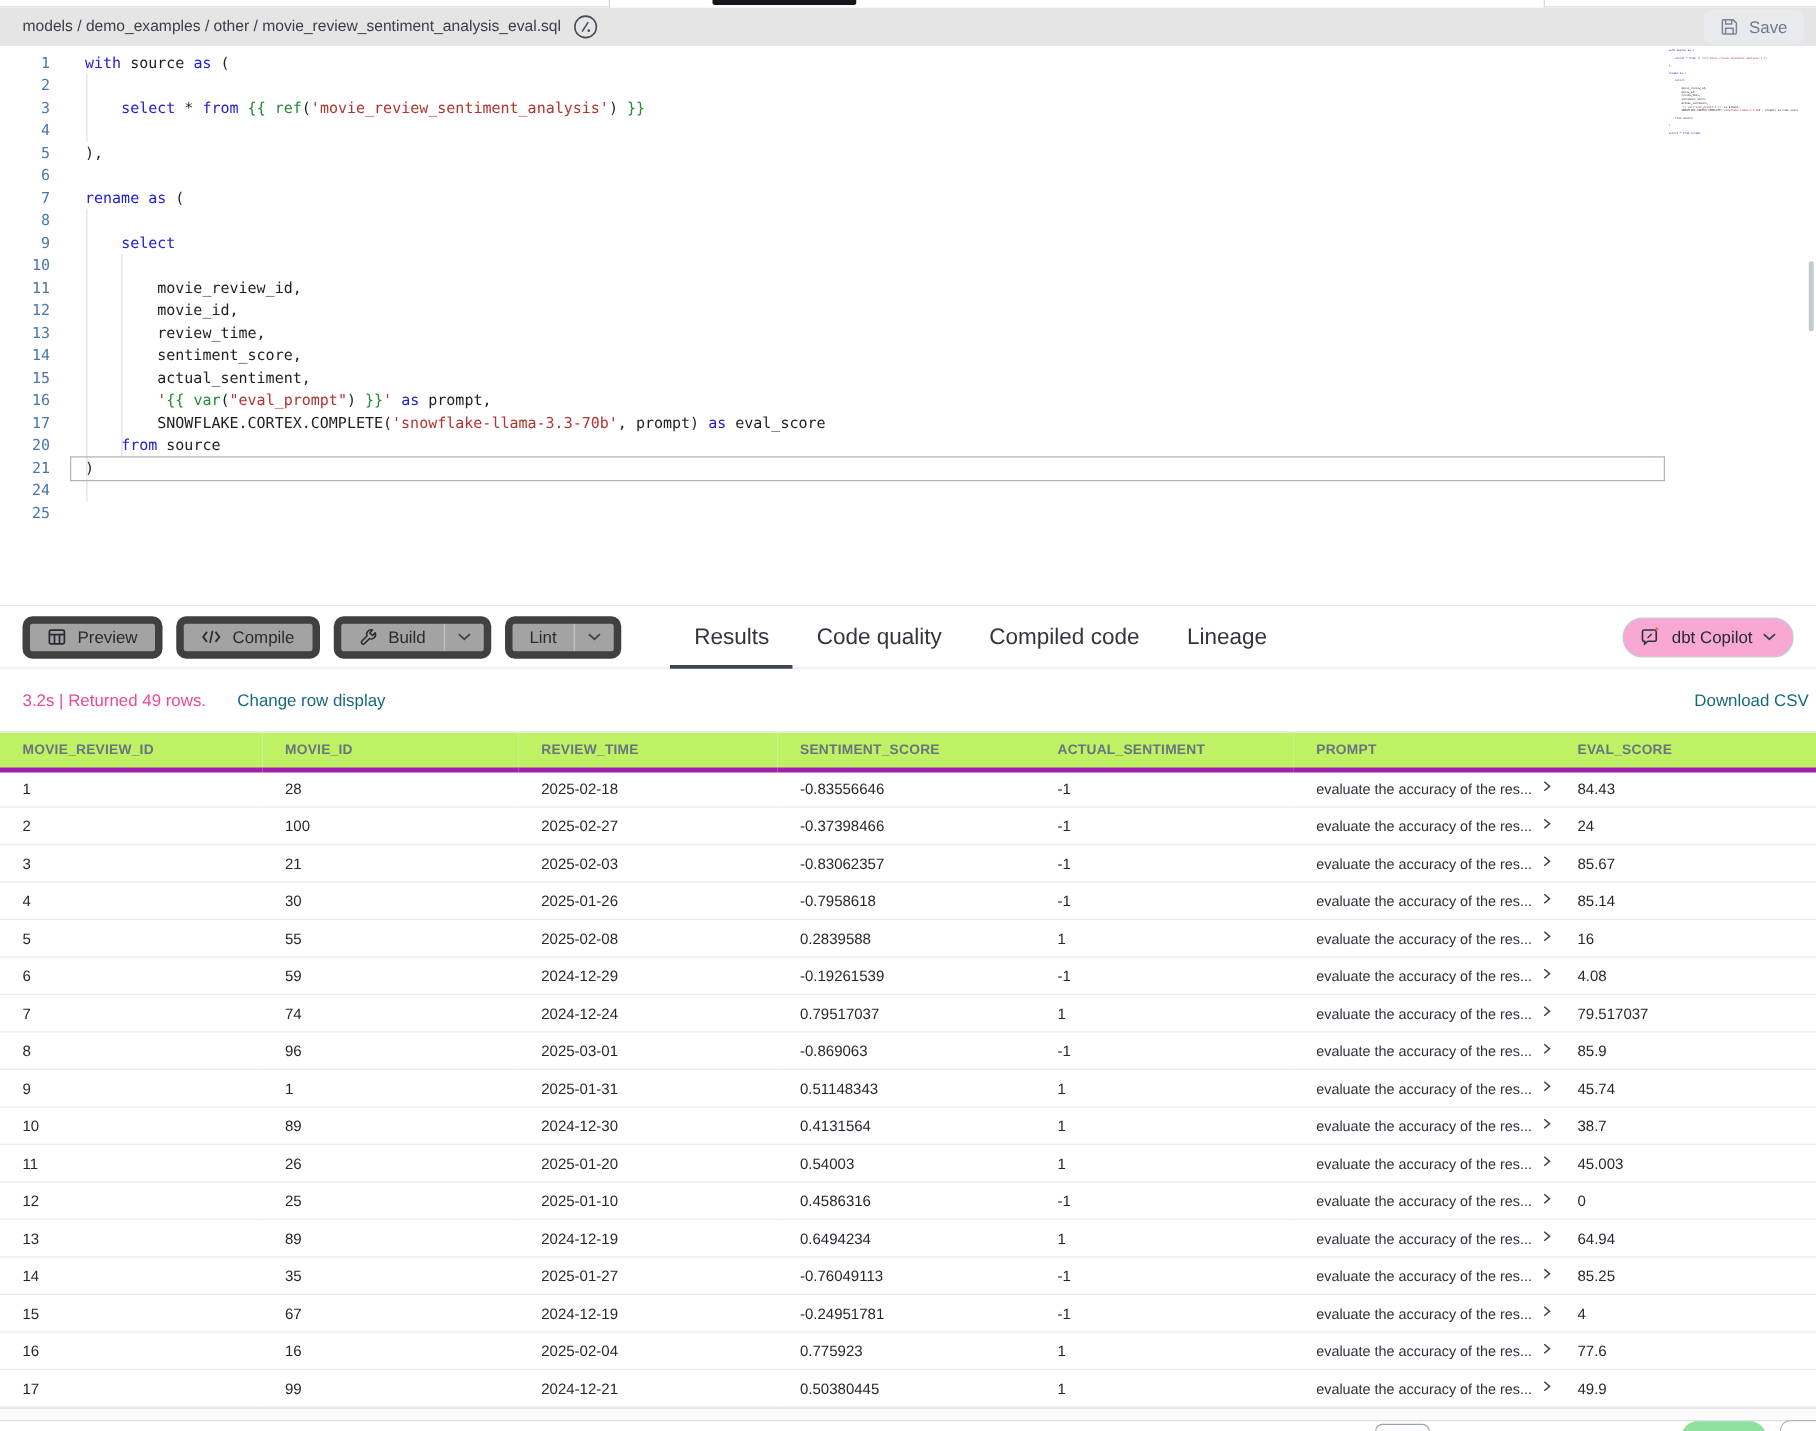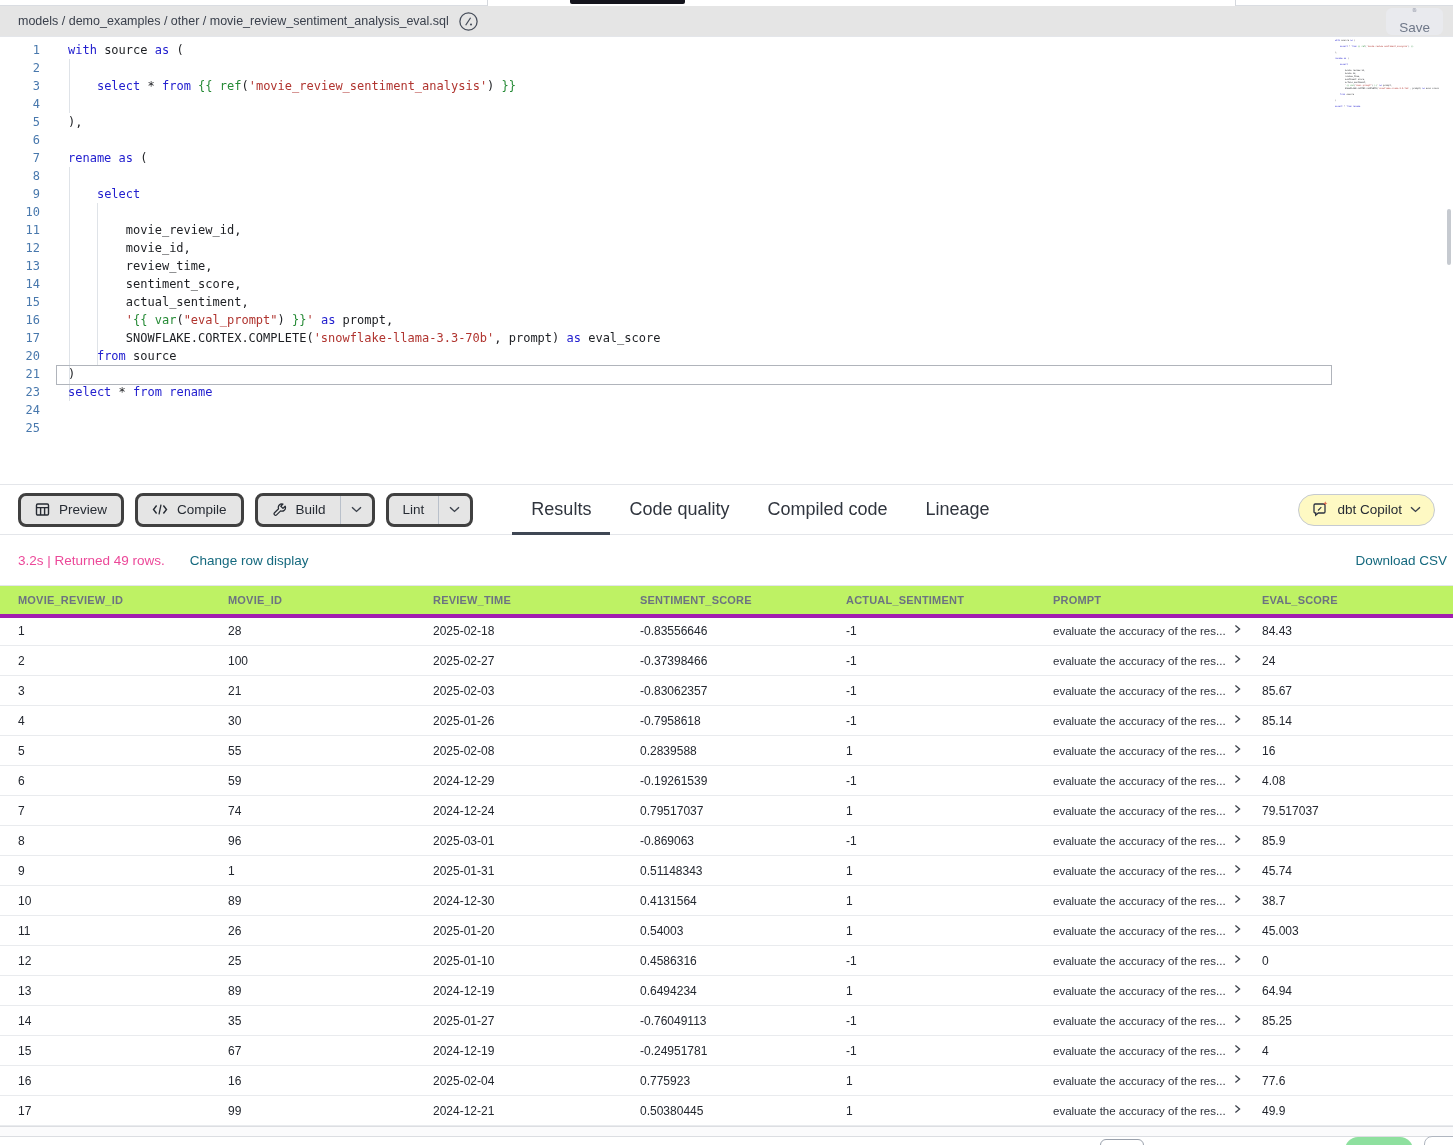--- a/index.html
+++ b/index.html
@@ -12,21 +12,21 @@
   .ts-seg.left { left:0; width:487px; }
   .ts-seg.right { left:1235px; right:0; }
   .ts-tick { position:absolute; top:0; width:1px; height:6px; background:#d5d8dd; }
   .ts-dark { position:absolute; top:0; left:570px; width:115px; height:4px; background:#15151d; border-radius:0 0 2px 2px; }
 
   
   header { height:31px; border-bottom:1px solid #e4e6ea; display:flex; align-items:center; padding:0 10px 0 18px; background:#e5e5e5; }
   .breadcrumb { font-size:12.5px; color:#3a404c; white-space:nowrap; }
   .file-badge { margin-left:9px; display:flex; align-items:center; cursor:pointer; }
   .save-btn { margin-left:auto; background:#e9eaee; border:none; border-radius:6px; height:27px; padding:0 13px;
-    color:#6f7889; font-size:13.5px; display:flex; align-items:center; gap:8px; cursor:pointer;flex-direction:column; }
+    color:#6f7889; font-size:13.5px; display:flex; align-items:center; gap:8px; cursor:pointer; }
 
   
   .editor { position:relative; height:448px; border-bottom:1px solid #e4e6ea; overflow:hidden;
     font-family:"DejaVu Sans Mono", monospace; font-size:12px; background:#fff; }
   .code-lines { position:relative; z-index:2; padding-top:4px; }
   .code-line { display:flex; height:18px; line-height:18px; white-space:pre; position:relative; }
   .gutter { width:40px; flex:none; text-align:right; color:var(--ln); }
   .ln-content { padding-left:28px; }
   .code-line.active::before { content:""; position:absolute; left:56px; top:0; width:1274px; height:18px;
     border:1px solid #b0b4bb; pointer-events:none; }
@@ -35,30 +35,30 @@
   .cm-j { color:var(--jinja); }
   .cm-p { color:#1c1e22; }
   .guide { position:absolute; z-index:1; width:1px; background:#dfe3e8; pointer-events:none; }
   .minimap { position:absolute; z-index:3; top:2px; left:1335px; width:112px; height:90px; overflow:hidden; }
   .minimap-inner { font-family:"DejaVu Sans Mono", monospace; font-size:7px; line-height:10px; white-space:pre;
     transform:scale(0.3); transform-origin:0 0; width:380px; }
   .editor-sb { position:absolute; z-index:4; right:2px; top:172px; width:4px; height:56px; background:#c6cad0; border-radius:2px; }
 
   
   .toolbar { height:50px; border-bottom:1px solid #e4e6ea; display:flex; align-items:center; padding:0 10px 0 18px; background:#fff; }
-  .tb-group { display:flex; align-items:stretch; height:34px; border:3px solid #404040; border-radius:8px; background:#e5e5e5; margin-right:11px; overflow:hidden; cursor:pointer; }
+  .tb-group { display:flex; align-items:stretch; height:34px; border:6px solid #404040; border-radius:8px; background:#a3a3a3; margin-right:11px; overflow:hidden; cursor:pointer; }
   .tb-main { display:flex; align-items:center; gap:9px; padding:0 14px; font-size:13.5px; color:#262b33; }
   .tb-caret { width:32px; display:flex; align-items:center; justify-content:center; border-left:1px solid #b9c0ca; }
   .code-glyph { display:flex; align-items:center; }
 
   .tabs { display:flex; align-items:stretch; height:100%; margin-left:28px; }
   .tab { padding:0 19px; display:flex; align-items:center; font-size:18px; color:#30353e; position:relative; cursor:pointer; white-space:nowrap; }
   .tab.active::after { content:""; position:absolute; left:0; right:0; bottom:-1px; height:3px; background:var(--tab-underline); }
 
-  .copilot { margin-left:auto; margin-right:8px; height:32px; border:1px solid #c5cad2; border-radius:16px; background:#fef9c3;
+  .copilot { margin-left:auto; margin-right:8px; height:32px; border:1px solid #c5cad2; border-radius:16px; background:#f9a8d4;
     display:flex; align-items:center; gap:8px; padding:0 13px; font-size:13.5px; color:#262b33; cursor:pointer; }
 
   
   .results-bar { height:50px; display:flex; align-items:center; padding:0 4px 0 18px; font-size:13.5px; background:#fff; }
   .status-text { color:#ec4899; }
   .link { color:var(--teal-link); cursor:pointer; }
   .change-link { margin-left:25px; }
   .download-link { margin-left:auto; padding-right:2px; }
 
   
@@ -120,21 +120,20 @@
       <div class="code-line"><span class="gutter">10</span><span class="ln-content"></span></div>
       <div class="code-line"><span class="gutter">11</span><span class="ln-content"><span class="cm-p">        movie_review_id,</span></span></div>
       <div class="code-line"><span class="gutter">12</span><span class="ln-content"><span class="cm-p">        movie_id,</span></span></div>
       <div class="code-line"><span class="gutter">13</span><span class="ln-content"><span class="cm-p">        review_time,</span></span></div>
       <div class="code-line"><span class="gutter">14</span><span class="ln-content"><span class="cm-p">        sentiment_score,</span></span></div>
       <div class="code-line"><span class="gutter">15</span><span class="ln-content"><span class="cm-p">        actual_sentiment,</span></span></div>
       <div class="code-line"><span class="gutter">16</span><span class="ln-content"><span class="cm-p">        </span><span class="cm-s">'</span><span class="cm-j">{{ var</span><span class="cm-p">(</span><span class="cm-s">"eval_prompt"</span><span class="cm-p">)</span><span class="cm-j"> }}</span><span class="cm-s">'</span><span class="cm-p"> </span><span class="cm-k">as</span><span class="cm-p"> prompt,</span></span></div>
       <div class="code-line"><span class="gutter">17</span><span class="ln-content"><span class="cm-p">        SNOWFLAKE.CORTEX.COMPLETE(</span><span class="cm-s">'snowflake-llama-3.3-70b'</span><span class="cm-p">, prompt) </span><span class="cm-k">as</span><span class="cm-p"> eval_score</span></span></div>
       <div class="code-line"><span class="gutter">20</span><span class="ln-content"><span class="cm-p">    </span><span class="cm-k">from</span><span class="cm-p"> source</span></span></div>
       <div class="code-line active"><span class="gutter">21</span><span class="ln-content"><span class="cm-p">)</span></span></div>
-      <div class="code-line"><span class="gutter">23</span><span class="ln-content"><span class="cm-k">select</span><span class="cm-p"> * </span><span class="cm-k">from</span><span class="cm-p"> </span><span class="cm-k">rename</span></span></div>
       <div class="code-line"><span class="gutter">24</span><span class="ln-content"></span></div>
       <div class="code-line"><span class="gutter">25</span><span class="ln-content"></span></div>
     </div>
   <div class="minimap">
     <div class="minimap-inner"><div><span class="cm-k">with</span><span class="cm-p"> source </span><span class="cm-k">as</span><span class="cm-p"> (</span></div><div>&nbsp;</div><div><span class="cm-p">    </span><span class="cm-k">select</span><span class="cm-p"> * </span><span class="cm-k">from</span><span class="cm-p"> </span><span class="cm-j">{{ ref</span><span class="cm-p">(</span><span class="cm-s">'movie_review_sentiment_analysis'</span><span class="cm-p">)</span><span class="cm-j"> }}</span></div><div>&nbsp;</div><div><span class="cm-p">),</span></div><div>&nbsp;</div><div><span class="cm-k">rename</span><span class="cm-p"> </span><span class="cm-k">as</span><span class="cm-p"> (</span></div><div>&nbsp;</div><div><span class="cm-p">    </span><span class="cm-k">select</span></div><div>&nbsp;</div><div><span class="cm-p">        movie_review_id,</span></div><div><span class="cm-p">        movie_id,</span></div><div><span class="cm-p">        review_time,</span></div><div><span class="cm-p">        sentiment_score,</span></div><div><span class="cm-p">        actual_sentiment,</span></div><div><span class="cm-p">        </span><span class="cm-s">'</span><span class="cm-j">{{ var</span><span class="cm-p">(</span><span class="cm-s">"eval_prompt"</span><span class="cm-p">)</span><span class="cm-j"> }}</span><span class="cm-s">'</span><span class="cm-p"> </span><span class="cm-k">as</span><span class="cm-p"> prompt,</span></div><div><span class="cm-p">        SNOWFLAKE.CORTEX.COMPLETE(</span><span class="cm-s">'snowflake-llama-3.3-70b'</span><span class="cm-p">, prompt) </span><span class="cm-k">as</span><span class="cm-p"> eval_score</span></div><div>&nbsp;</div><div><span class="cm-p">    </span><span class="cm-k">from</span><span class="cm-p"> source</span></div><div>&nbsp;</div><div><span class="cm-p">)</span></div><div>&nbsp;</div><div><span class="cm-k">select</span><span class="cm-p"> * </span><span class="cm-k">from</span><span class="cm-p"> </span><span class="cm-k">rename</span></div><div>&nbsp;</div><div>&nbsp;</div></div>
   </div>
   <div class="editor-sb"></div>
 <div class="guide" style="left: 69px; top: 22px; height: 54px;"></div>
     <div class="guide" style="left: 69px; top: 130px; height: 234px;"></div>
     <div class="guide" style="left: 97px; top: 166px; height: 162px;"></div>

